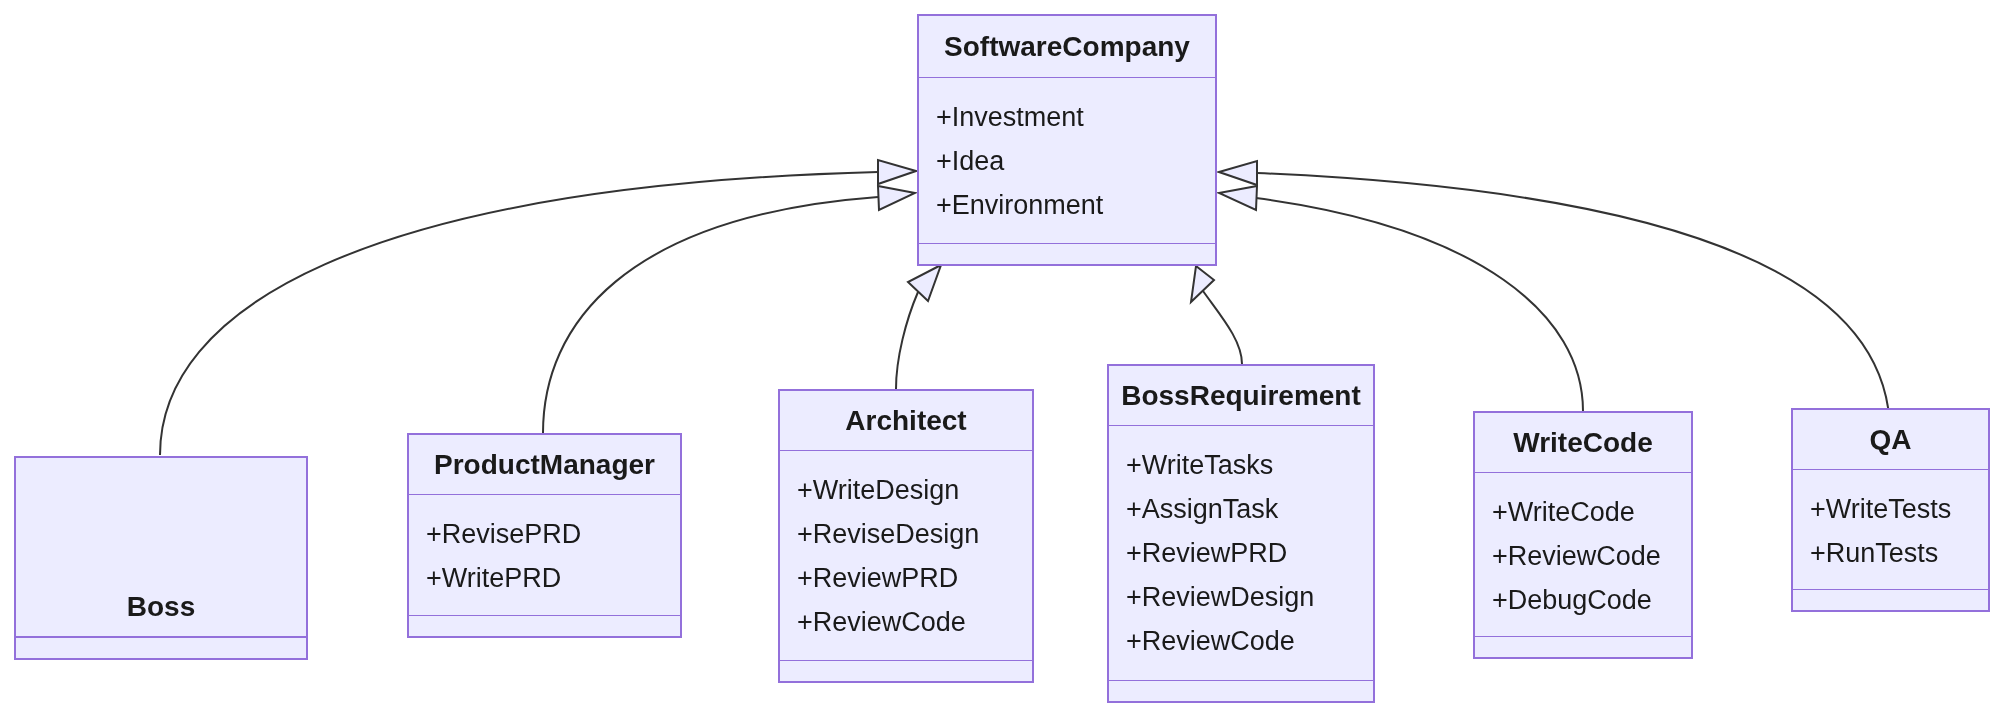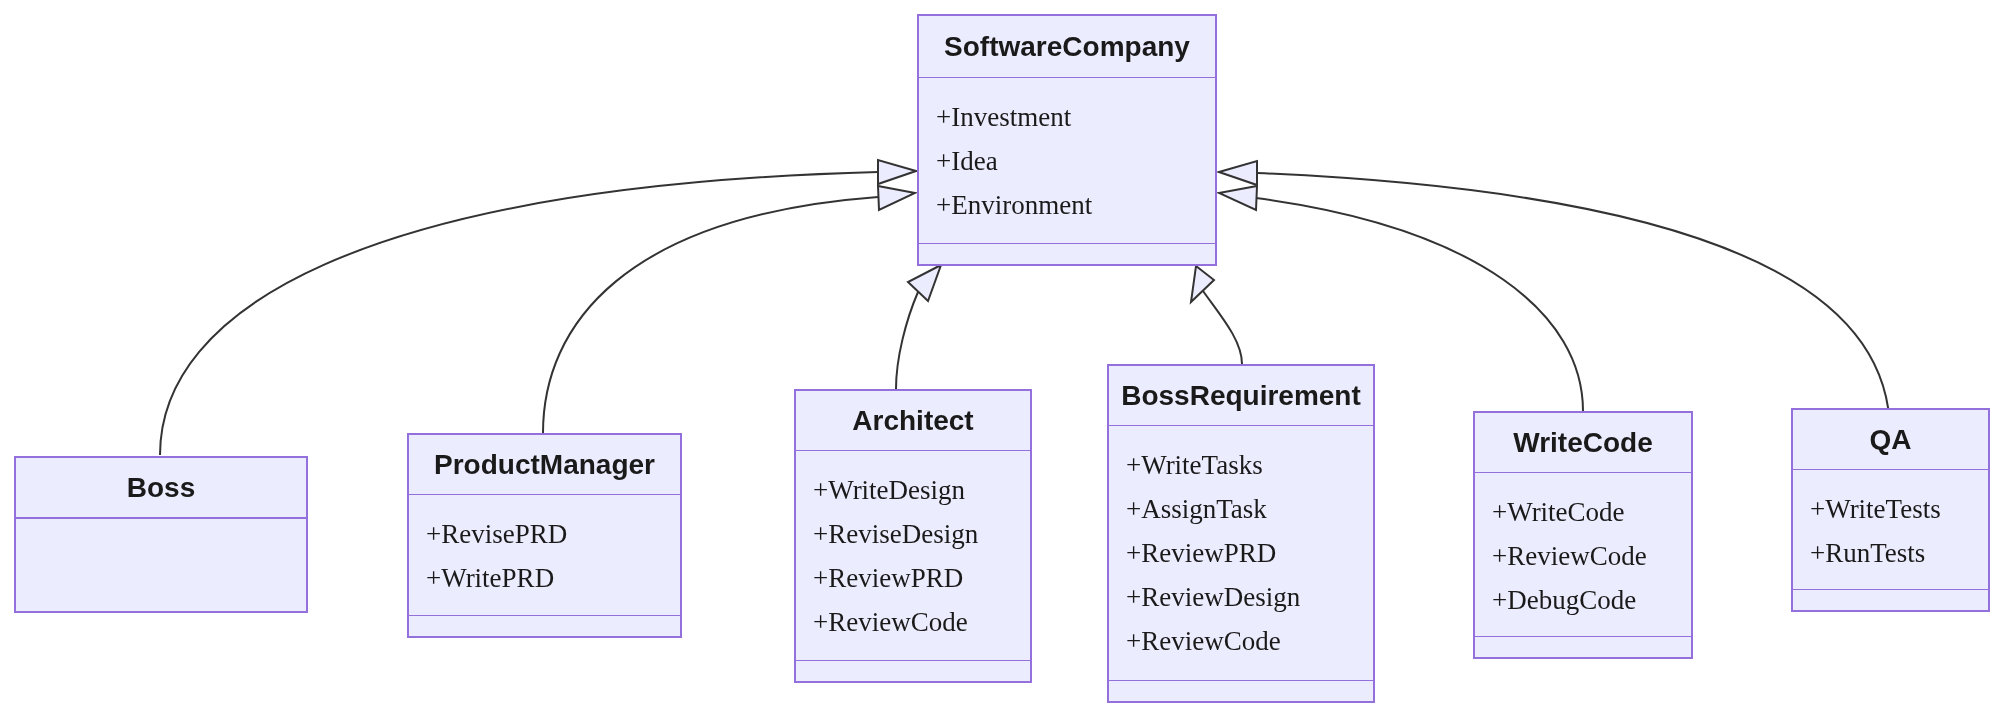--- a/index.html
+++ b/index.html
@@ -43,21 +43,20 @@
     font-size: 28px;
     letter-spacing: 0px;
   }
   .class-members {
     flex: 1 1 auto;
     padding: 17px 16px 0 17px;
     font-size: 27px;
     line-height: 44px;
     white-space: nowrap;
     overflow: hidden;
-    font-family: Liberation Serif, serif;
   }
   .class-footer {
     flex: 0 0 20px;
     border-top: 1.5px solid #9370DB;
   }
   .edge-path {
     fill: none;
     stroke: #333333;
     stroke-width: 2px;
   }
@@ -97,35 +96,35 @@
   <div class="class-box" style="left:917px; top:14px; width:300px; height:252px;">
     <div class="class-title" style="flex-basis:61px;">SoftwareCompany</div>
     <div class="class-members">
       <div>+Investment</div>
       <div>+Idea</div>
       <div>+Environment</div>
     </div>
     <div class="class-footer"></div>
   </div>
 
-  <div class="class-box" style="left:14px; top:456px; width:294px; height:157px;">
+  <div class="class-box" style="left:14px; top:456px; width:294px; height:204px;justify-content:flex-end;">
     <div class="class-title">Boss</div>
     <div class="class-footer"></div>
   </div>
 
   <div class="class-box" style="left:407px; top:433px; width:275px; height:205px;">
     <div class="class-title">ProductManager</div>
     <div class="class-members">
       <div>+RevisePRD</div>
       <div>+WritePRD</div>
     </div>
     <div class="class-footer"></div>
   </div>
 
-  <div class="class-box" style="left:794px; top:389px; width:238px; height:294px;">
+  <div class="class-box" style="left:778px; top:389px; width:256px; height:294px;">
     <div class="class-title">Architect</div>
     <div class="class-members">
       <div>+WriteDesign</div>
       <div>+ReviseDesign</div>
       <div>+ReviewPRD</div>
       <div>+ReviewCode</div>
     </div>
     <div class="class-footer"></div>
   </div>
 

